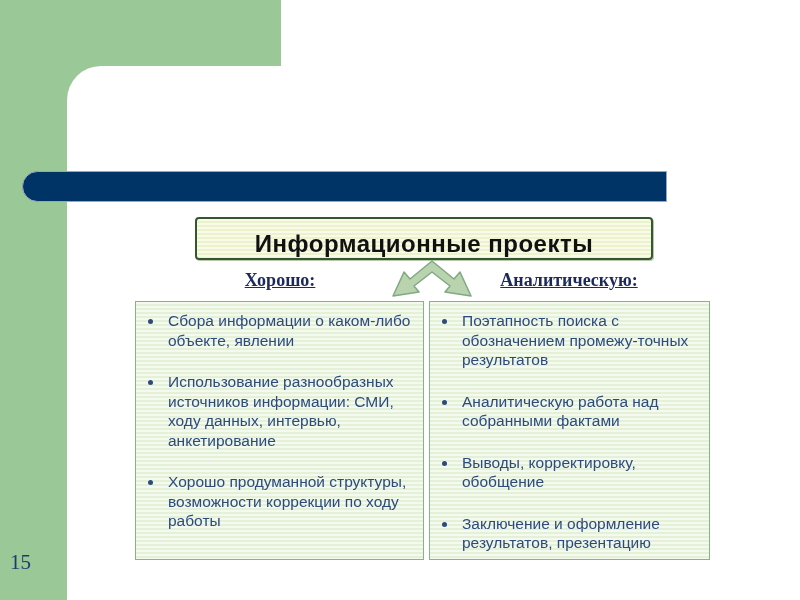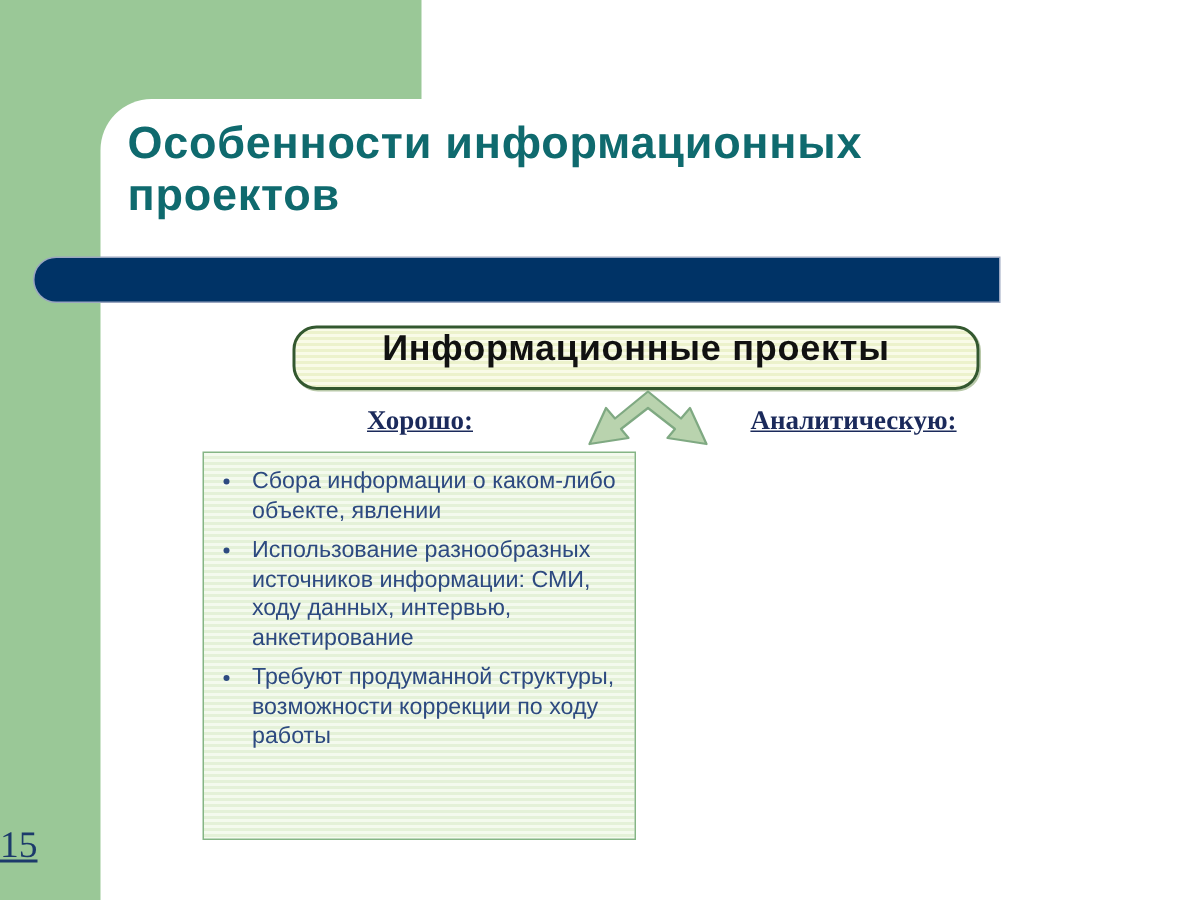--- a/index.html
+++ b/index.html
@@ -31,23 +31,23 @@
     color:var(--teal-title);letter-spacing:0.5px;
   }
   .navy-bar{
     position:absolute;left:22px;top:171px;width:645px;height:31px;
     background:var(--navy-bar);
     border-radius:16px 0 0 16px;
     border:1px solid #9aa6c0;
   }
   .header-box{
     position:absolute;left:195px;top:217px;width:458px;height:43px;
-    border:2px solid var(--box-border);border-radius:16px;
+    border:2px solid var(--box-border);border-radius:4px;
     background:repeating-linear-gradient(180deg,#f9fbe8 0px,#f9fbe8 2px,#ecf2cc 2px,#ecf2cc 4px);
-    display:flex;align-items:flex-start;justify-content:center;
+    display:flex;align-items:flex-end;justify-content:center;
     font-size:24px;font-weight:bold;color:#111111;letter-spacing:0.5px;
     box-shadow:1px 1px 0 #b9c9a9;
   }
   .col-heading{
     position:absolute;top:270px;height:22px;
     font-family:"Liberation Serif", serif;font-size:18px;font-weight:bold;
     color:var(--heading-navy);text-decoration:underline;text-align:center;
   }
   .col-heading.left{left:135px;width:290px;}
   .col-heading.right{left:428px;width:282px;}
@@ -59,58 +59,64 @@
     padding:9px 6px 6px 4px;
   }
   .bullet-box.left{left:135px;width:289px;}
   .bullet-box.right{left:429px;width:281px;}
   .bullet-box ul{
     list-style:disc outside;margin-left:24px;
     color:var(--bullet-text);
   }
   .bullet-box li{
     font-size:15.5px;line-height:1.26;font-weight:500;
-    margin-bottom:7px;padding-left:4px;
+    margin-bottom:22px;padding-left:4px;
   }
   .page-number{
-    position:absolute;left:0;top:550px;
-    font-family:"Liberation Serif", serif;font-size:25px;
+    position:absolute;left:10px;top:550px;
+    font-family:"Liberation Serif", serif;font-size:21px;
     color:#1c3a6b;
-    text-decoration:underline;
   }
 </style>
 </head>
 <body>
 
 <div class="slide">
 
   <div class="green-bg"></div>
   <div class="white-panel"></div>
 
-  <h1 class="page-title">Особенности информационных проектов</h1>
 
   <div class="navy-bar"></div>
 
   <div class="header-box">
     <span>Информационные проекты</span>
   </div>
 
   <div class="col-heading left">Хорошо:</div>
   <div class="col-heading right">Аналитическую:</div>
 
   <div class="arrow-wrap">
     <svg width="88" height="44" viewBox="0 0 88 44">
       <polygon points="44,3 66,21 72,14 83,38 57,34 62,28 44,14 26,28 31,34 5,38 16,14 22,21" fill="#b9d3ae" stroke="#7fa982" stroke-width="1.5" stroke-linejoin="round"></polygon>
     </svg>
   </div>
 
   <div class="bullet-box left">
     <ul>
         <li>Сбора информации о каком-либо объекте, явлении</li>
         <li>Использование разнообразных источников информации: СМИ, ходу данных, интервью, анкетирование</li>
-        <li>Требуют продуманной структуры, возможности коррекции по ходу работы</li>
+        <li>Хорошо продуманной структуры, возможности коррекции по ходу работы</li>
       </ul>
   </div>
 
+  <div class="bullet-box right">
+    <ul>
+        <li>Поэтапность поиска с обозначением промежу-точных результатов</li>
+        <li>Аналитическую работа над собранными фактами</li>
+        <li>Выводы, корректировку, обобщение</li>
+        <li>Заключение и оформление результатов, презентацию</li>
+      </ul>
+  </div>
 
   <div class="page-number">15</div>
 
 </div>
 
 </body></html>

